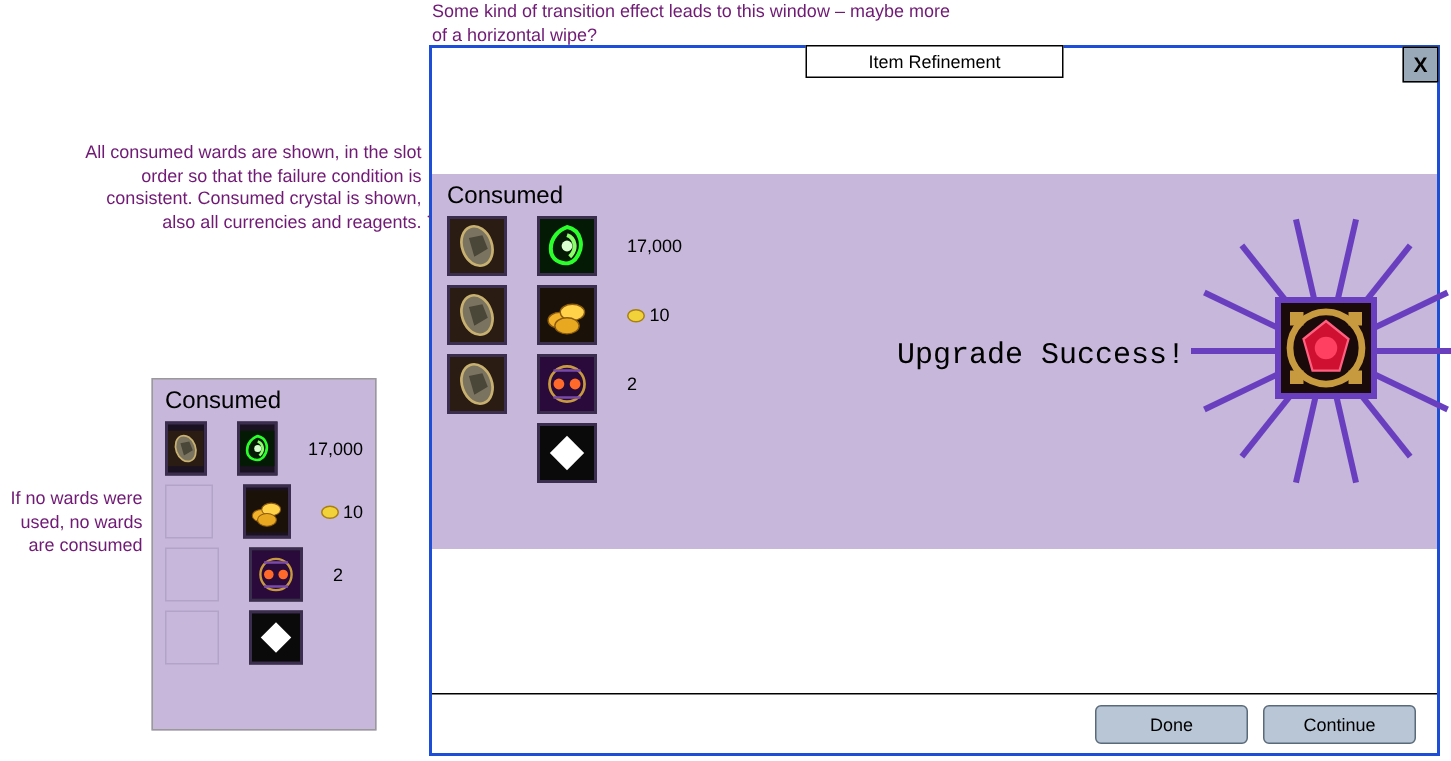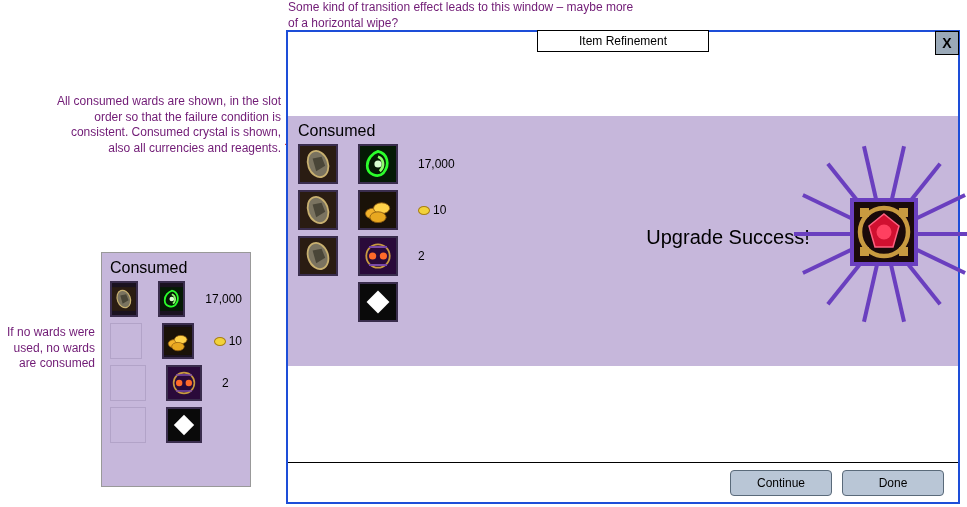--- a/index.html
+++ b/index.html
@@ -12,21 +12,21 @@
   .close-btn{position:absolute;right:-1px;top:-1px;width:22px;height:22px;background:#9aa9b8;border:1px solid #000;display:flex;align-items:center;justify-content:center;font-weight:bold;font-size:14px;cursor:pointer;}
   .consumed-band{position:absolute;left:0;top:84px;right:0;height:250px;background:#c6b7db;padding:6px 10px 10px 10px;box-sizing:border-box;}
   .consumed-title{font-size:16px;margin-bottom:4px;}
   .slot-grid{display:flex;flex-direction:column;gap:6px;width:240px;}
   .slot-row{display:flex;align-items:center;gap:20px;}
   .slot{width:40px;height:40px;border:2px solid #3a2d4d;background:#1a1220;position:relative;box-sizing:border-box;}
   .slot.empty{background:transparent;border:1px solid #b2a3c8;}
   .slot svg{width:100%;height:100%;display:block;}
   .qty{display:flex;align-items:center;gap:3px;font-size:12px;}
   .gold-pip{width:10px;height:7px;background:#f2d23a;border:1px solid #a87f12;border-radius:50%;display:inline-block;}
-  .upgrade-msg{position:absolute;left:310px;top:110px;width:260px;text-align:center;}
+  .upgrade-msg{position:absolute;left:310px;top:110px;width:260px;text-align:left;font-family:Liberation Mono, monospace;}
   .upgrade-msg .big{font-size:20px;}
   .upgrade-msg .small{font-size:12px;margin-top:2px;}
   .result-item{position:absolute;right:34px;top:76px;width:80px;height:80px;}
   .result-item .slot{width:68px;height:68px;border:4px solid #6a3fbf;background:#1a1220;position:absolute;left:6px;top:6px;}
   .rays{position:absolute;left:40px;top:40px;width:0;height:0;}
   .rays span{position:absolute;left:0;top:0;width:90px;height:4px;background:#6a3fbf;transform-origin:0 50%;}
   .footer{position:absolute;left:0;right:0;bottom:0;height:40px;border-top:1px solid #000;display:flex;justify-content:flex-end;align-items:center;gap:10px;padding-right:14px;box-sizing:border-box;}
   .btn{width:100px;height:24px;background:#b9c6d6;border:1px solid #5a6a7a;border-radius:4px;display:flex;align-items:center;justify-content:center;font-size:12px;cursor:pointer;}
   
   .side-panel{position:absolute;left:101px;top:252px;width:150px;height:235px;background:#c6b7db;border:1px solid #999;padding:6px 8px;box-sizing:border-box;}
@@ -151,22 +151,22 @@
             <rect x="4" y="4" width="6" height="6" fill="#c89a40"></rect>
             <rect x="30" y="4" width="6" height="6" fill="#c89a40"></rect>
             <rect x="4" y="30" width="6" height="6" fill="#c89a40"></rect>
             <rect x="30" y="30" width="6" height="6" fill="#c89a40"></rect>
           </svg>
         </div>
     </div>
   </div>
 
   <div class="footer">
+    <div class="btn">Done</div>
     <div class="btn">Continue</div>
-    <div class="btn">Done</div>
   </div>
 </div>
 
 <div class="side-panel">
   <div class="consumed-title">Consumed</div>
   <div class="slot-grid" id="side-grid">
       <div class="slot-row">
         <div class="slot">
           <svg viewBox="0 0 40 40">
             <rect x="0" y="0" width="40" height="40" fill="#2a1c12"></rect>

